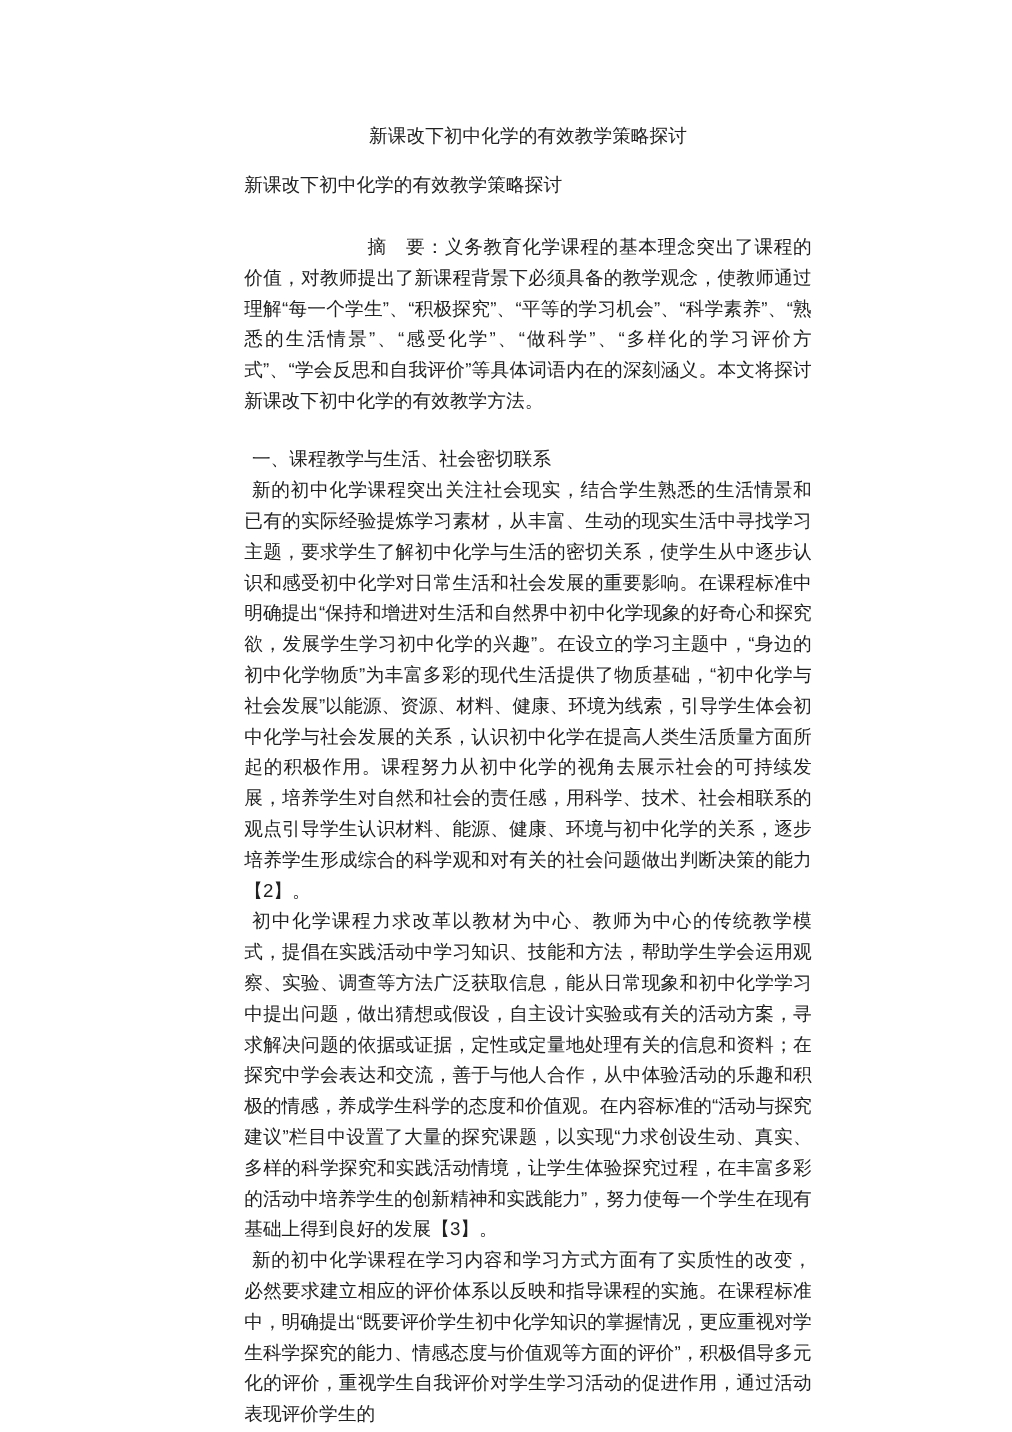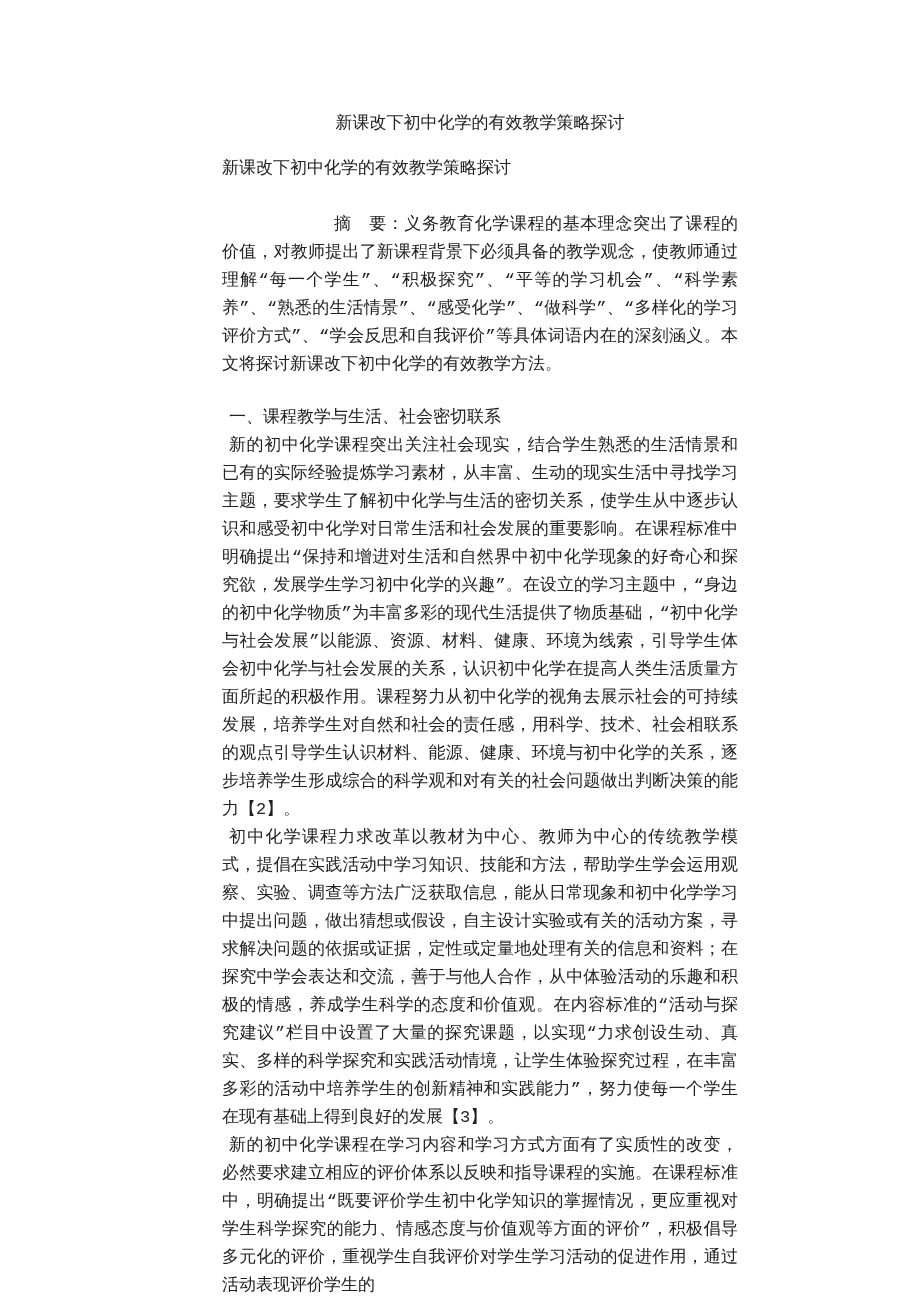--- a/index.html
+++ b/index.html
@@ -9,21 +9,21 @@
   }
   .page {
     position: relative;
     width: 732px;
     height: 1302px;
     margin: 0 auto;
     background: #ffffff;
     box-sizing: border-box;
     padding: 110px 88px 0 128px;
     color: #212121;
-    font-family: Liberation Mono, monospace;
+    font-family: Liberation Sans, sans-serif;
     font-size: 17px;
     line-height: 28px;
     overflow: hidden;
   }
   .title-center {
     text-align: center;
     white-space: nowrap;
   }
   .title-left {
     margin: 17px 0 28px 0;

